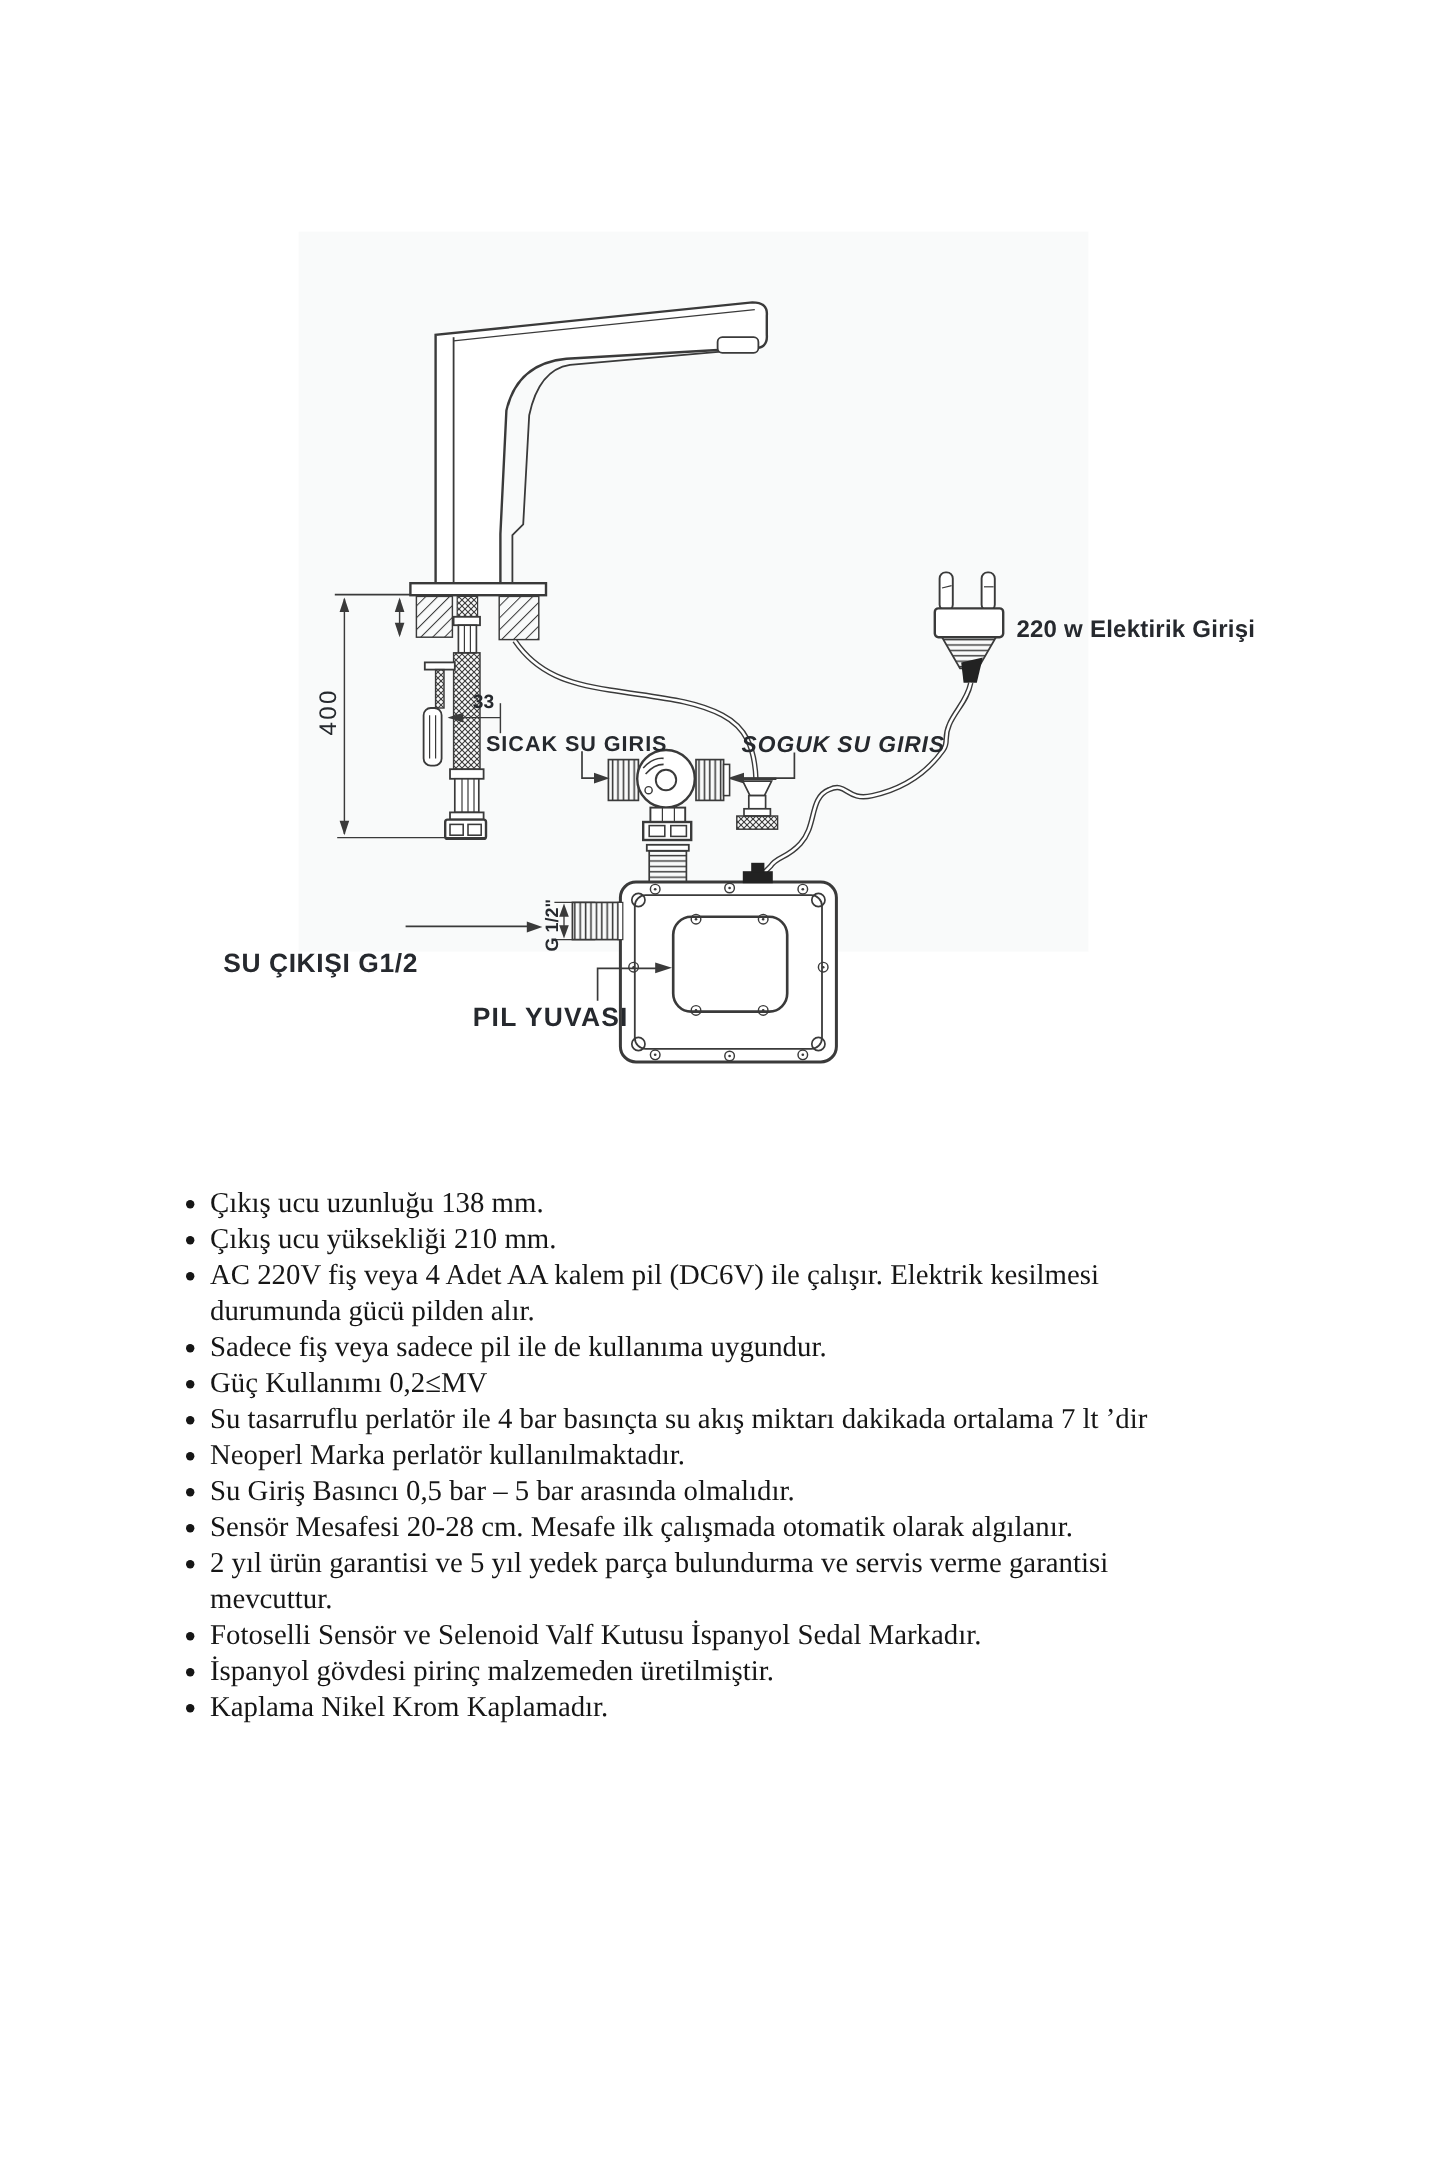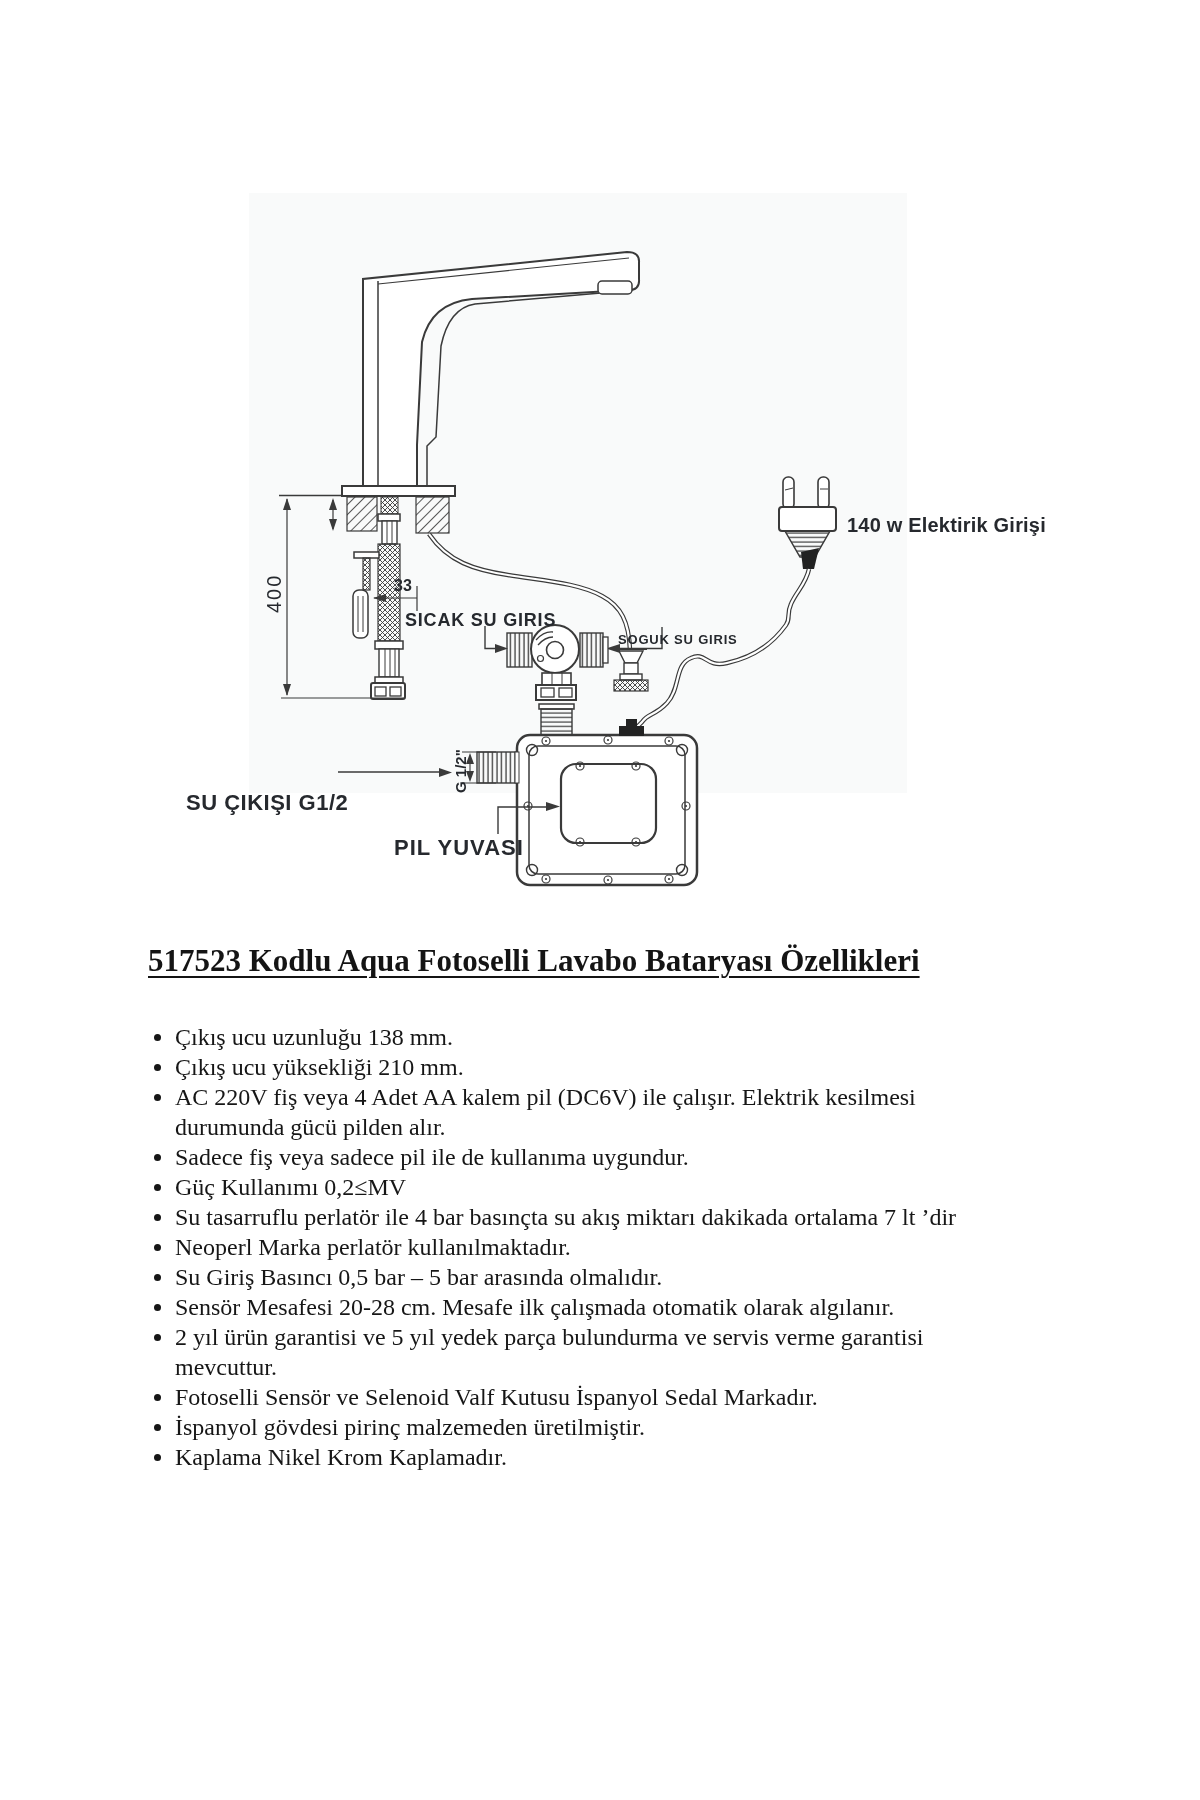--- a/index.html
+++ b/index.html
@@ -6,21 +6,21 @@
   .page{
     position:relative;width:1200px;height:1800px;background:#ffffff;
     font-family:"Liberation Serif",serif;overflow:hidden;margin:0 auto;
   }
   svg{position:absolute;left:0;top:0;}
   .dlabel{
     position:absolute;font-family:"Liberation Sans",sans-serif;font-weight:700;
     color:#26292e;white-space:nowrap;
   }
   .lbl-sicak{left:405px;top:610px;font-size:18px;letter-spacing:0.8px;}
-  .lbl-soguk{left:618px;top:632px;font-size:13px;letter-spacing:0.8px;}
+  .lbl-soguk{left:618px;top:611px;font-size:19px;letter-spacing:0.8px;font-style:italic;}
   .lbl-power{left:847px;top:514px;font-size:20px;font-weight:600;letter-spacing:0.2px;}
   .lbl-sucikisi{left:186px;top:790px;font-size:22px;letter-spacing:0.5px;}
   .lbl-pil{left:394px;top:835px;font-size:22px;letter-spacing:1px;text-align:right;}
   .lbl-d33{left:394px;top:577px;font-size:16px;}
   .lbl-d400{left:263px;top:613px;font-size:20px;font-weight:400;letter-spacing:2px;
             transform:rotate(-90deg);transform-origin:0 0;}
   .lbl-g12{left:452px;top:793px;font-size:15px;
             transform:rotate(-90deg);transform-origin:0 0;}
   .content{position:absolute;left:128px;top:944px;width:960px;color:#141414;}
   .doc-heading{
@@ -222,29 +222,28 @@
       <polygon points="439,768 439,777 452,772.5" fill="#3a3a3a" stroke="none"></polygon>
     </g>
     <g stroke="#3a3a3a" fill="none">
       <path d="M498 834 V807 H547" stroke-width="1.4"></path>
       <polygon points="546,802 546,811 560,806.5" fill="#3a3a3a" stroke="none"></polygon>
     </g>
   </svg>
 
   <div class="dlabel lbl-sicak">SICAK SU GIRIS</div>
   <div class="dlabel lbl-soguk">SOGUK SU GIRIS</div>
-  <div class="dlabel lbl-power">140 w Elektirik Girişi</div>
+  <div class="dlabel lbl-power">220 w Elektirik Girişi</div>
   <div class="dlabel lbl-sucikisi">SU ÇIKIŞI G1/2</div>
   <div class="dlabel lbl-g12">G 1/2"</div>
   <div class="dlabel lbl-pil">PIL YUVASI</div>
   <div class="dlabel lbl-d400">400</div>
   <div class="dlabel lbl-d33">33</div>
 
   <div class="content">
-    <h1 class="doc-heading">517523 Kodlu Aqua Fotoselli Lavabo Bataryası Özellikleri</h1>
     <ul class="spec-list">
       <li>Çıkış ucu uzunluğu 138 mm.</li>
       <li>Çıkış ucu yüksekliği 210 mm.</li>
       <li>AC 220V fiş veya 4 Adet AA kalem pil (DC6V) ile çalışır. Elektrik kesilmesi
 durumunda gücü pilden alır.</li>
       <li>Sadece fiş veya sadece pil ile de kullanıma uygundur.</li>
       <li>Güç Kullanımı 0,2≤MV</li>
       <li>Su tasarruflu perlatör ile 4 bar basınçta su akış miktarı dakikada ortalama 7 lt ’dir</li>
       <li>Neoperl Marka perlatör kullanılmaktadır.</li>
       <li>Su Giriş Basıncı 0,5 bar – 5 bar arasında olmalıdır.</li>

